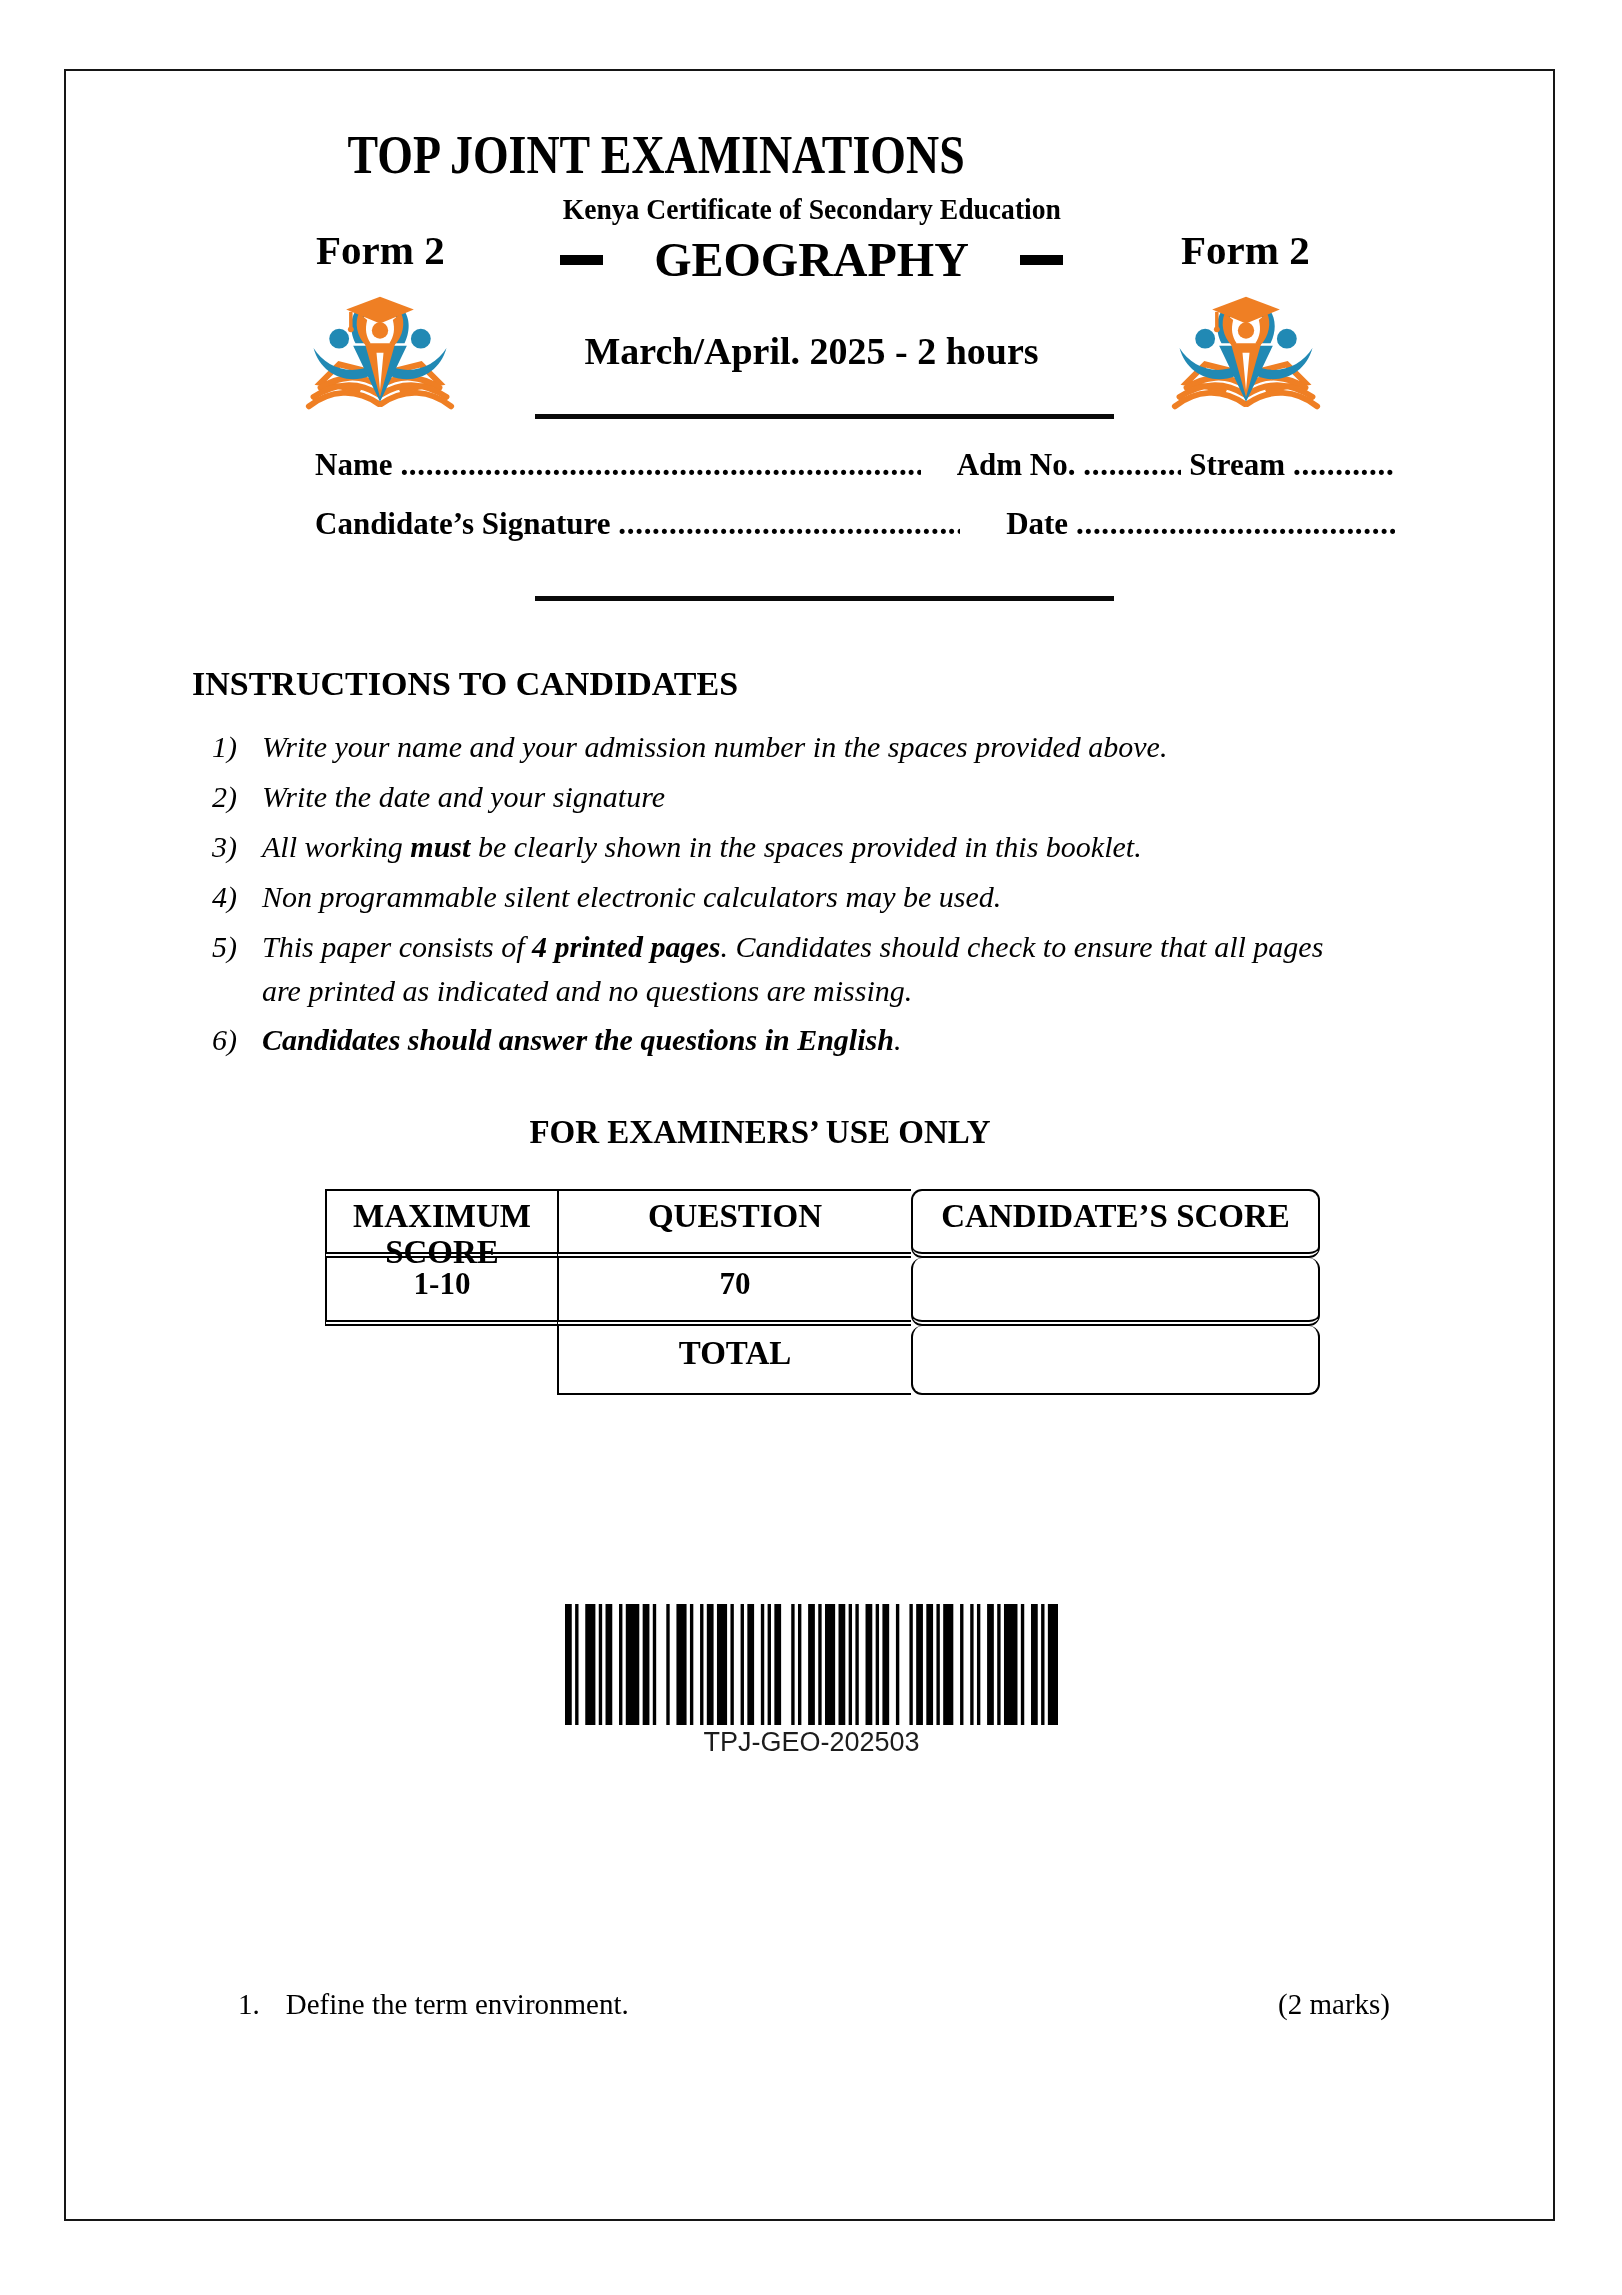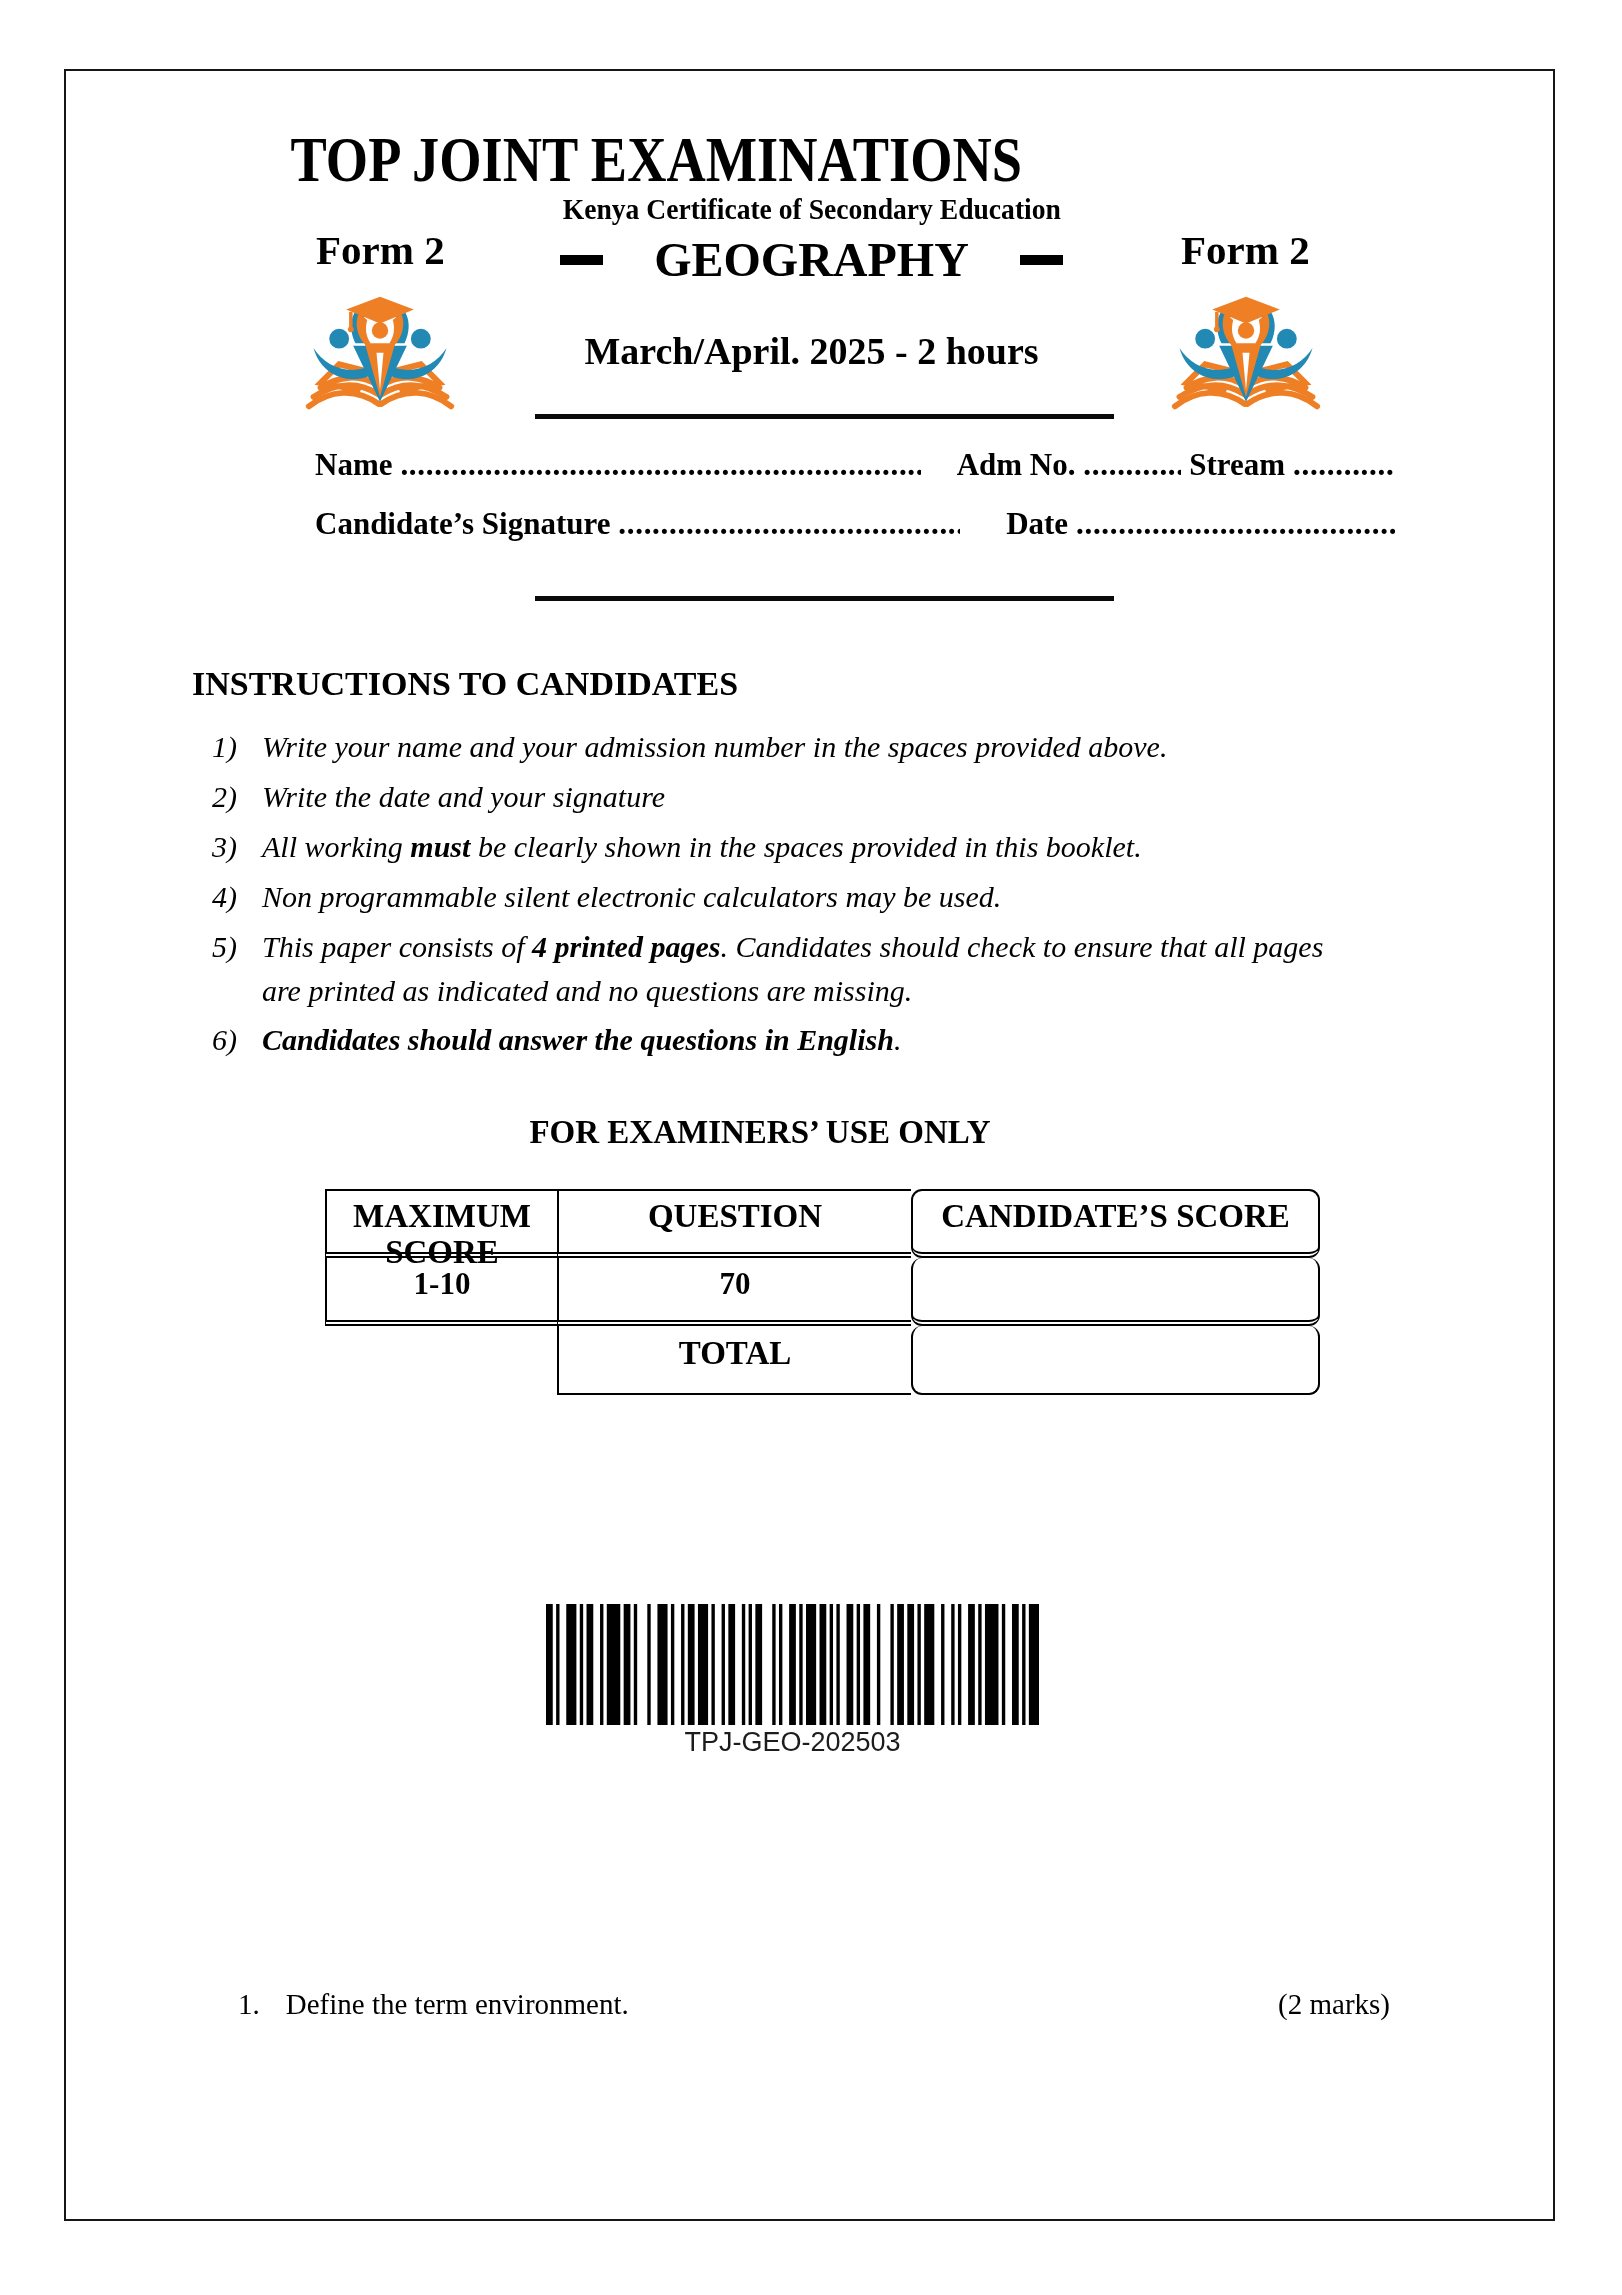--- a/index.html
+++ b/index.html
@@ -3,21 +3,21 @@
 <meta charset="utf-8">
 <style>
   html,body{margin:0;padding:0;background:#ffffff;}
   .page{position:relative;width:1623px;height:2295px;background:#ffffff;overflow:hidden;
         font-family:"Liberation Serif",serif;color:#000;}
   .frame{position:absolute;left:64px;top:69px;width:1491px;height:2152px;
          border:2px solid #161616;box-sizing:border-box;}
 
   
   .main-title{position:absolute;left:0;top:128px;width:1313px;text-align:center;
-              font-size:64px;font-weight:bold;line-height:1;white-space:nowrap;}
+              font-size:54px;font-weight:bold;line-height:1;white-space:nowrap;}
   .cx85{display:inline-block;transform:scaleX(0.85);transform-origin:50% 50%;}
   .cx92{display:inline-block;transform:scaleX(0.92);transform-origin:50% 50%;}
   .subtitle{position:absolute;left:0;top:194px;width:1623px;text-align:center;
             font-size:30px;font-weight:bold;line-height:1;white-space:nowrap;}
   .form-label{position:absolute;top:230px;font-size:41px;font-weight:bold;line-height:1;}
   .form-left{left:316px;}
   .form-right{left:1181px;}
   .subject-row{position:absolute;left:0;top:230px;width:1623px;height:60px;
                display:flex;align-items:center;justify-content:center;gap:51px;}
   .subject-text{font-size:48px;font-weight:bold;line-height:1;}
@@ -71,21 +71,21 @@
   .bl4{border-left:2.6px solid #000;}
   .bl3{border-left:2px solid #000;}
   .br4{border-right:2.6px solid #000;border-radius:11px;}
   .bbd{border-bottom:6.5px double #000;}
   .bb4{border-bottom:2.6px solid #000;}
   .tc-val{padding-top:9px;font-size:31px;}
   .tc-total{padding-top:9.2px;}
   .tc-empty{border:none;}
 
   
-  .barcode-wrap{position:absolute;left:546px;top:1604px;width:493px;text-align:center;}
+  .barcode-wrap{position:absolute;left:565px;top:1604px;width:493px;text-align:center;}
   .barcode-svg{display:block;width:493px;height:121px;}
   .barcode-label{margin-top:3.9px;font-family:"Liberation Sans",sans-serif;
                  font-size:27px;color:#1c1c1c;line-height:1;}
 
   
   .question-row{position:absolute;left:238px;top:1987px;width:1152px;display:flex;
                 align-items:baseline;font-size:29px;line-height:1.2;}
   .q-num{flex:0 0 auto;}
   .q-text{margin-left:26px;}
   .q-marks{margin-left:auto;}

